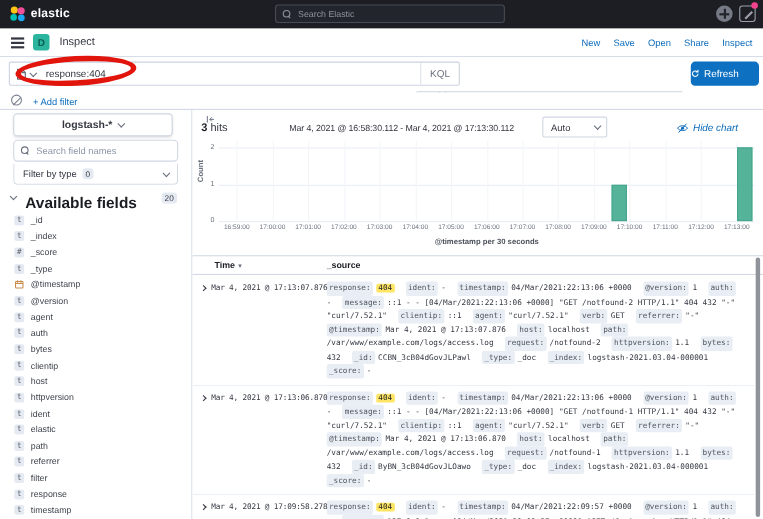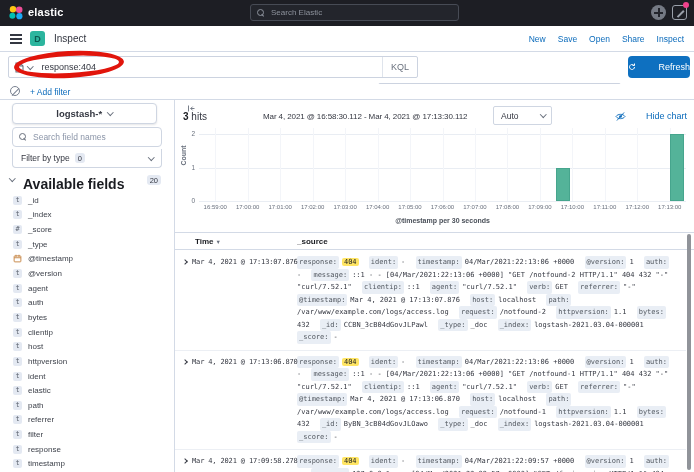--- a/index.html
+++ b/index.html
@@ -43,21 +43,21 @@
   .doc-icon{margin-left:6px;flex:0 0 auto;}
   .chev{display:inline-block;width:4.5px;height:4.5px;border-right:1.2px solid var(--muted);border-bottom:1.2px solid var(--muted);transform:rotate(45deg);margin-top:-2px;}
   .qinput .chev{margin-left:4px;}
   .qtext{margin-left:9px;font-size:9px;color:var(--text);}
   .kql{margin-left:auto;height:100%;display:flex;align-items:center;padding:0 8px;border-left:1px solid #dfe4ec;font-size:9px;color:var(--muted);}
   .datepicker{position:absolute;left:378px;top:4px;width:243px;height:22px;border:1px solid #ccd3e0;border-radius:2px;background:#fff;display:flex;align-items:flex-start;margin-top:27px;}
   .cal-icon{margin-left:7px;flex:0 0 auto;}
   .datepicker .chev{margin-left:4px;}
   .dp-range{margin-left:9px;font-size:9px;color:var(--text);}
   .show-dates{margin-left:auto;margin-right:8px;font-size:9px;color:var(--accent);cursor:pointer;}
-  .refresh-btn{position:absolute;left:628px;top:4px;width:62px;height:22px;background:var(--accent-strong);border-radius:4px;color:#fff;display:flex;align-items:center;justify-content:space-between;gap:4px;font-size:9px;cursor:pointer;}
+  .refresh-btn{position:absolute;left:628px;top:4px;width:62px;height:22px;background:var(--accent-strong);border-radius:4px;color:#fff;display:flex;align-items:center;justify-content:flex-start;gap:4px;font-size:9px;cursor:pointer;}
 
   
   .filterrow{position:absolute;left:0;top:84px;width:694px;height:16px;background:#fff;border-bottom:1px solid var(--border);}
   .circ-icon{position:absolute;left:10px;top:2px;width:10px;height:10px;border:1.1px solid #7a8291;border-radius:50%;}
   .circ-icon::after{content:"";position:absolute;left:4px;top:-0.5px;width:1px;height:10px;background:#7a8291;transform:rotate(45deg);}
   .add-filter{position:absolute;left:30px;top:2.5px;font-size:8.5px;color:var(--accent);cursor:pointer;}
 
   
   .sidebar{position:absolute;left:0;top:100px;width:175px;height:372px;background:#fff;border-right:1px solid var(--border);}
   .index-btn{position:absolute;left:12px;top:3px;width:145px;height:21px;border:1px solid #cfd6e2;border-radius:4px;box-shadow:0 1px 2px rgba(33,40,55,.12);display:flex;align-items:center;justify-content:center;gap:6px;font-size:9.5px;font-weight:bold;color:var(--text);background:#fff;cursor:pointer;}
@@ -83,21 +83,21 @@
 
   
   .main{position:absolute;left:175px;top:100px;width:519px;height:372px;background:#fff;}
   .collapse-icon{position:absolute;left:12px;top:4px;cursor:pointer;}
   .hits{position:absolute;left:8px;top:11px;font-size:10px;color:var(--text);}
   .hits b{color:#1a1c21;}
   .rangehdr{position:absolute;left:88px;top:12px;font-size:8px;letter-spacing:-0.1px;color:var(--text);}
   .intervalsel{position:absolute;left:318px;top:6px;width:59px;height:19px;border:1px solid #cfd6e2;border-radius:2px;display:flex;align-items:center;background:#fff;cursor:pointer;}
   .intervalsel .lbl{margin-left:7px;font-size:8.5px;color:var(--text);}
   .intervalsel .chev{margin-left:auto;margin-right:6px;}
-  .hidechart{position:absolute;left:440px;top:11px;display:flex;align-items:center;gap:20px;font-size:9px;color:var(--accent);cursor:pointer;}
+  .hidechart{position:absolute;left:440px;top:11px;display:flex;align-items:center;gap:4px;font-size:9px;color:var(--accent);cursor:pointer;font-style:italic;}
 
   .count-label{position:absolute;left:-2px;top:52px;transform:rotate(-90deg);transform-origin:center;font-size:7px;font-weight:bold;color:var(--muted);}
   .yaxis{position:absolute;left:10px;top:28px;width:11px;height:73px;}
   .ytick{position:absolute;right:1px;font-size:6.5px;color:var(--muted);}
   .plot{position:absolute;left:24px;top:28px;width:487px;height:73px;}
   .gridline-h{position:absolute;left:0;width:100%;height:1px;background:#e9edf3;}
   .gridline-v{position:absolute;top:0;width:1px;height:100%;background:#f3f5f9;}
   .bar{position:absolute;bottom:0;background:var(--bar);border:1px solid #46a58d;}
   .xaxis{position:absolute;left:24px;top:104px;width:487px;height:9px;}
   .xtick{position:absolute;top:0;transform:translateX(-50%);font-size:6px;color:var(--muted);white-space:nowrap;}

